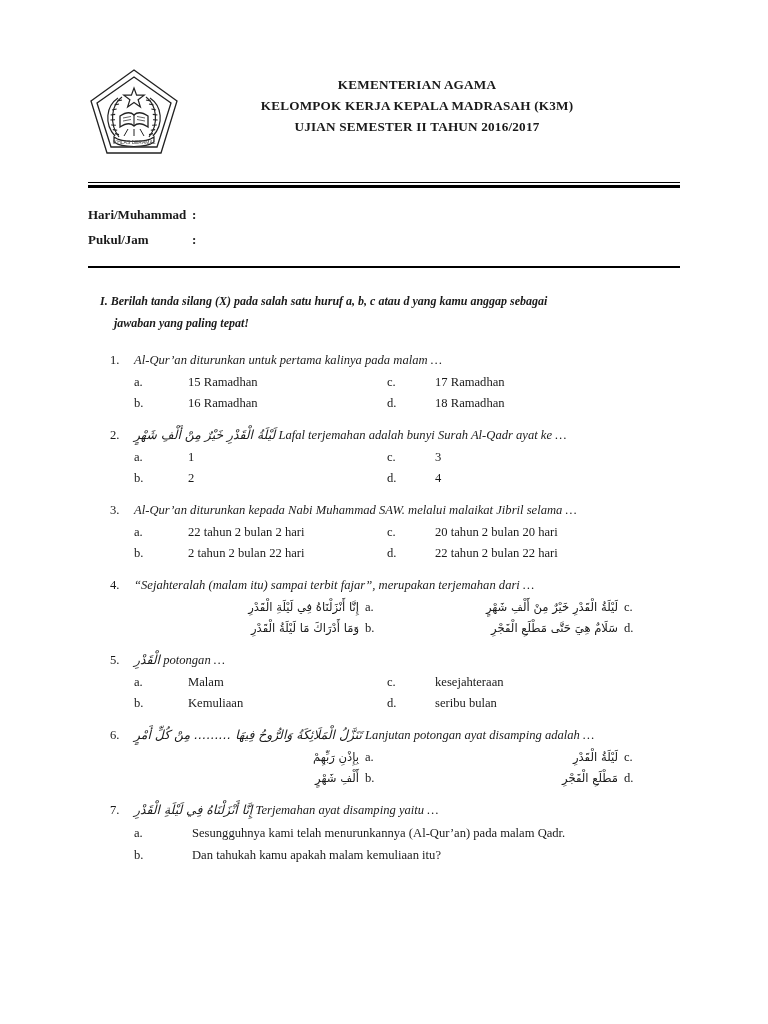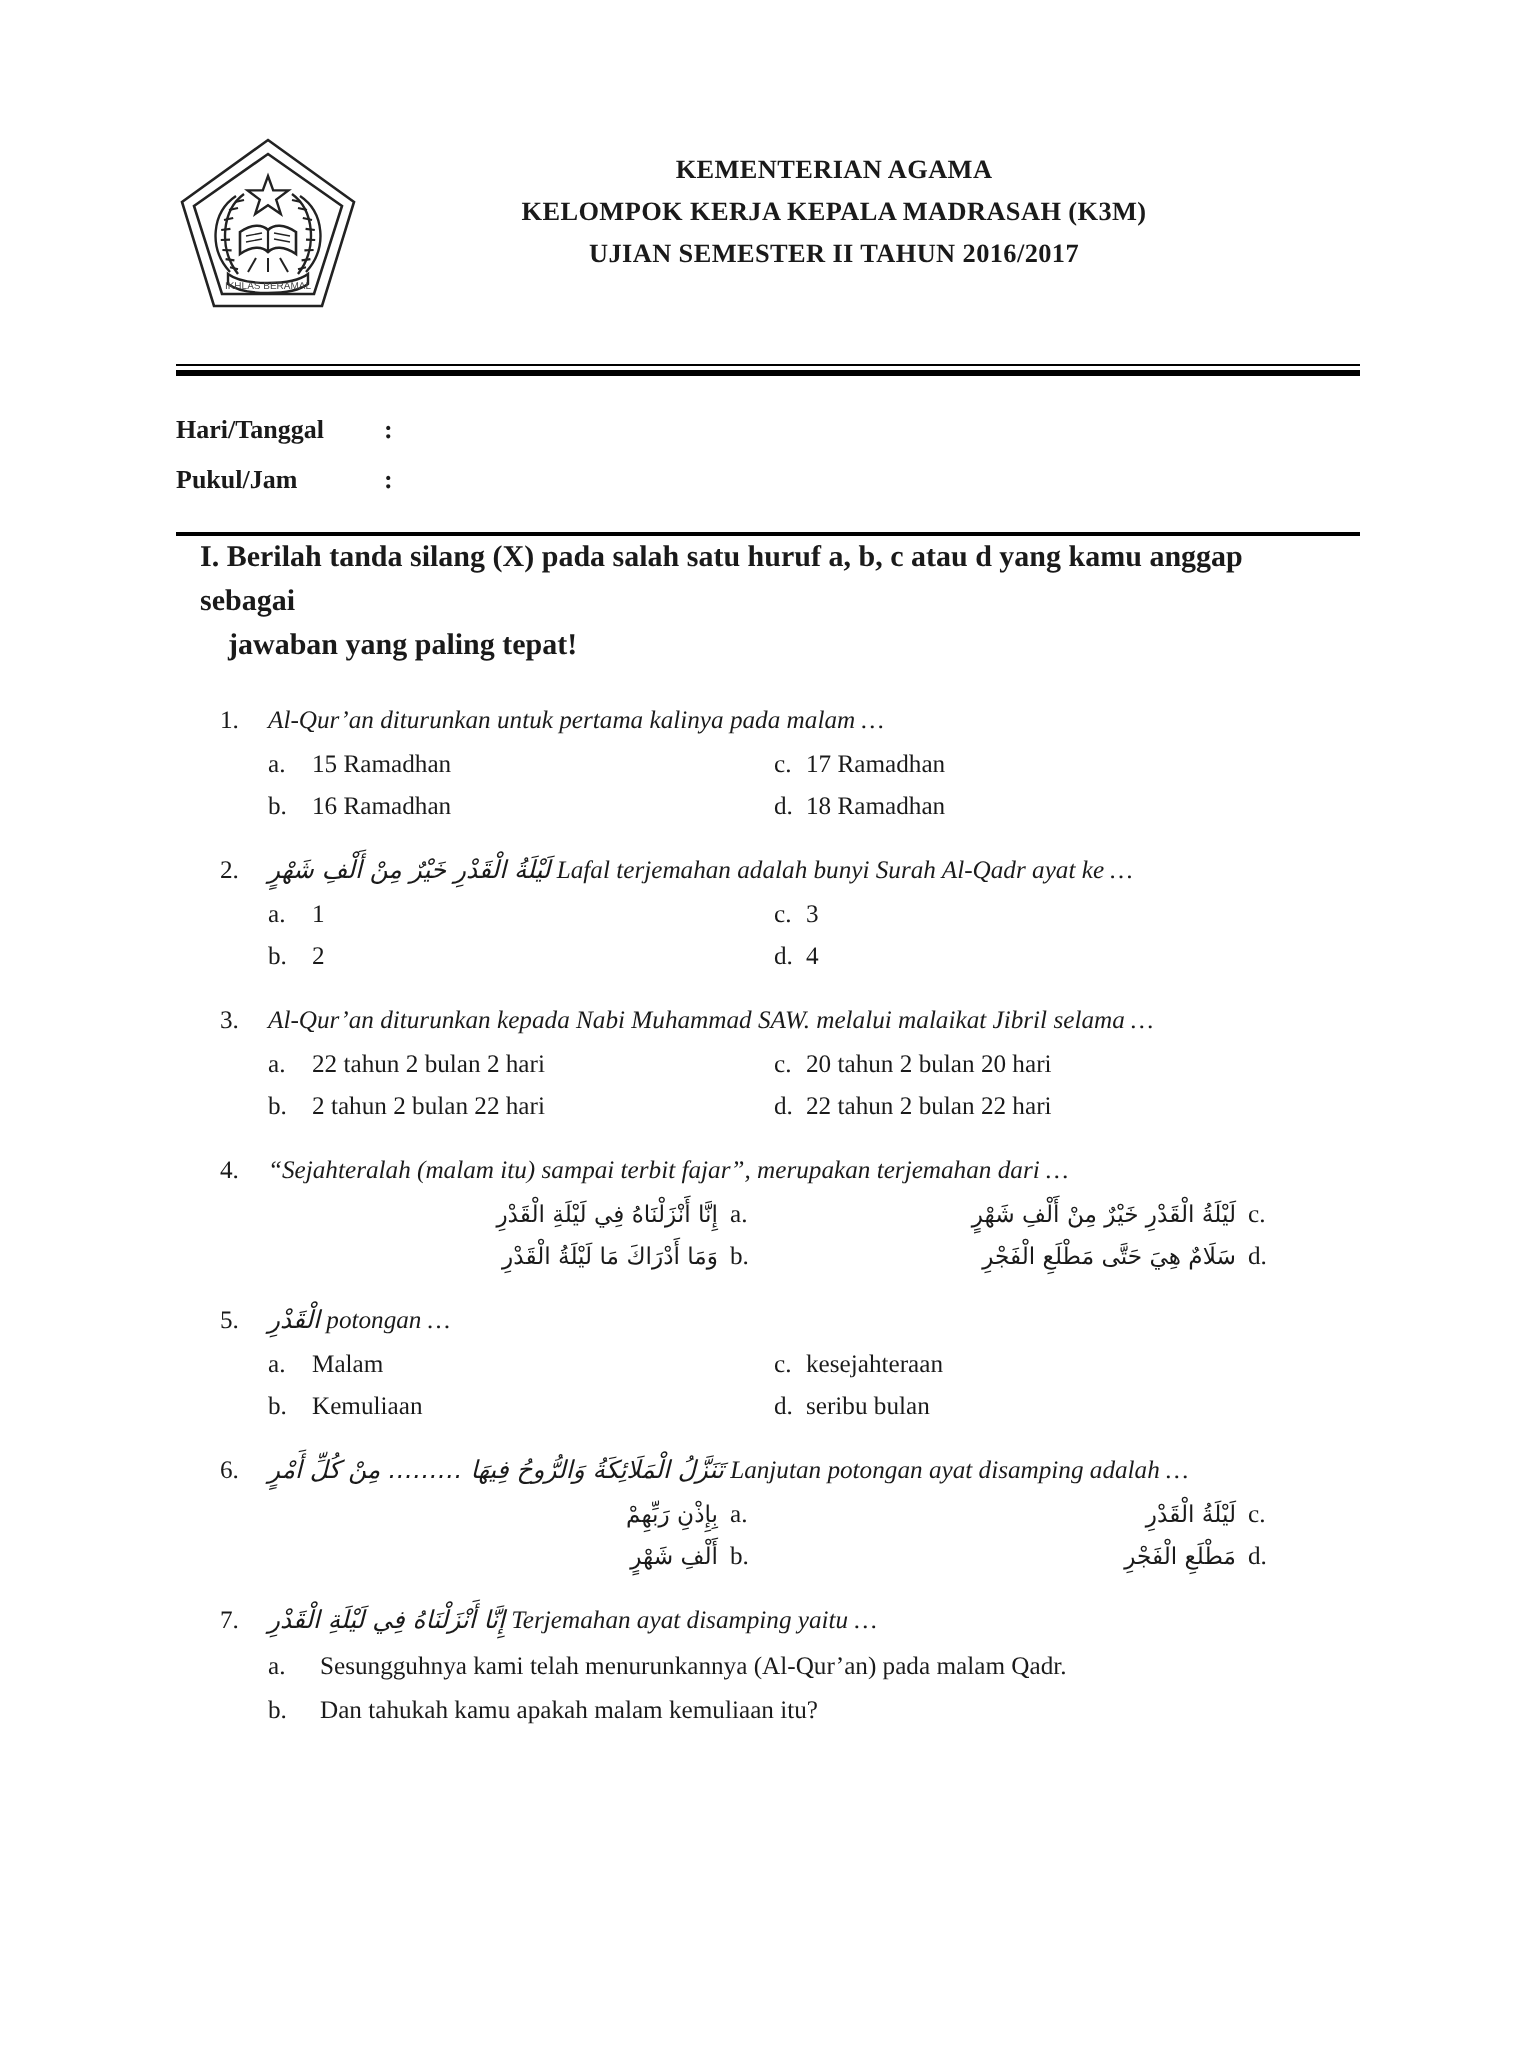--- a/index.html
+++ b/index.html
@@ -84,24 +84,26 @@
   }
   .info-left { width: 360px; }
   .info-row { display: flex; }
   .info-label { width: 106px; }
   .info-value { flex: 1; }
   .info-right .info-label { width: 104px; }
 
   
   .instruction {
     font-weight: bold;
-    font-size: 15px;
+    font-size: 12px;
     line-height: 22px;
+    margin-top: 22px;
     padding-left: 12px;
     max-width: 560px;
+    font-style: italic;
   }
   .instruction .cont { display: block; padding-left: 14px; }
 
   
   .questions { margin-top: 16px; padding-left: 22px; }
   .q { margin-bottom: 11px; }
   .q-line {
     display: flex;
     font-size: 12.6px;
     line-height: 20px;
@@ -131,21 +133,21 @@
     display: flex;
     font-size: 12.6px;
     line-height: 21px;
     min-height: 21px;
   }
   .opt-key {
     width: 22px;
     flex: 0 0 22px;
   }
   .opt-key-tight { width: 16px; flex: 0 0 16px; }
-  .opt-val { flex: 1; }
+  .opt-val { flex: 1; margin-left: 32px; }
   .opt-val-ar {
     flex: 1;
     text-align: right;
     padding-right: 6px;
   }
   
   .opts-stack { padding-left: 24px; margin-top: 2px; }
   .opts-stack .opt { line-height: 22px; }
   .opts-stack .opt-key { width: 26px; flex: 0 0 26px; }
 </style>
@@ -218,21 +220,21 @@
 
   <div class="rule-double">
     <div class="thin"></div>
     <div class="gap"></div>
     <div class="thick"></div>
   </div>
 
   <div class="info">
     <div class="info-col info-right">
       <div class="info-row">
-        <div class="info-label">Hari/Tanggal</div>
+        <div class="info-label">Hari/Muhammad</div>
         <div class="info-value">:</div>
       </div>
       <div class="info-row">
         <div class="info-label">Pukul/Jam</div>
         <div class="info-value">:</div>
       </div>
     </div>
   </div>
 
   <div class="rule-single"></div>

